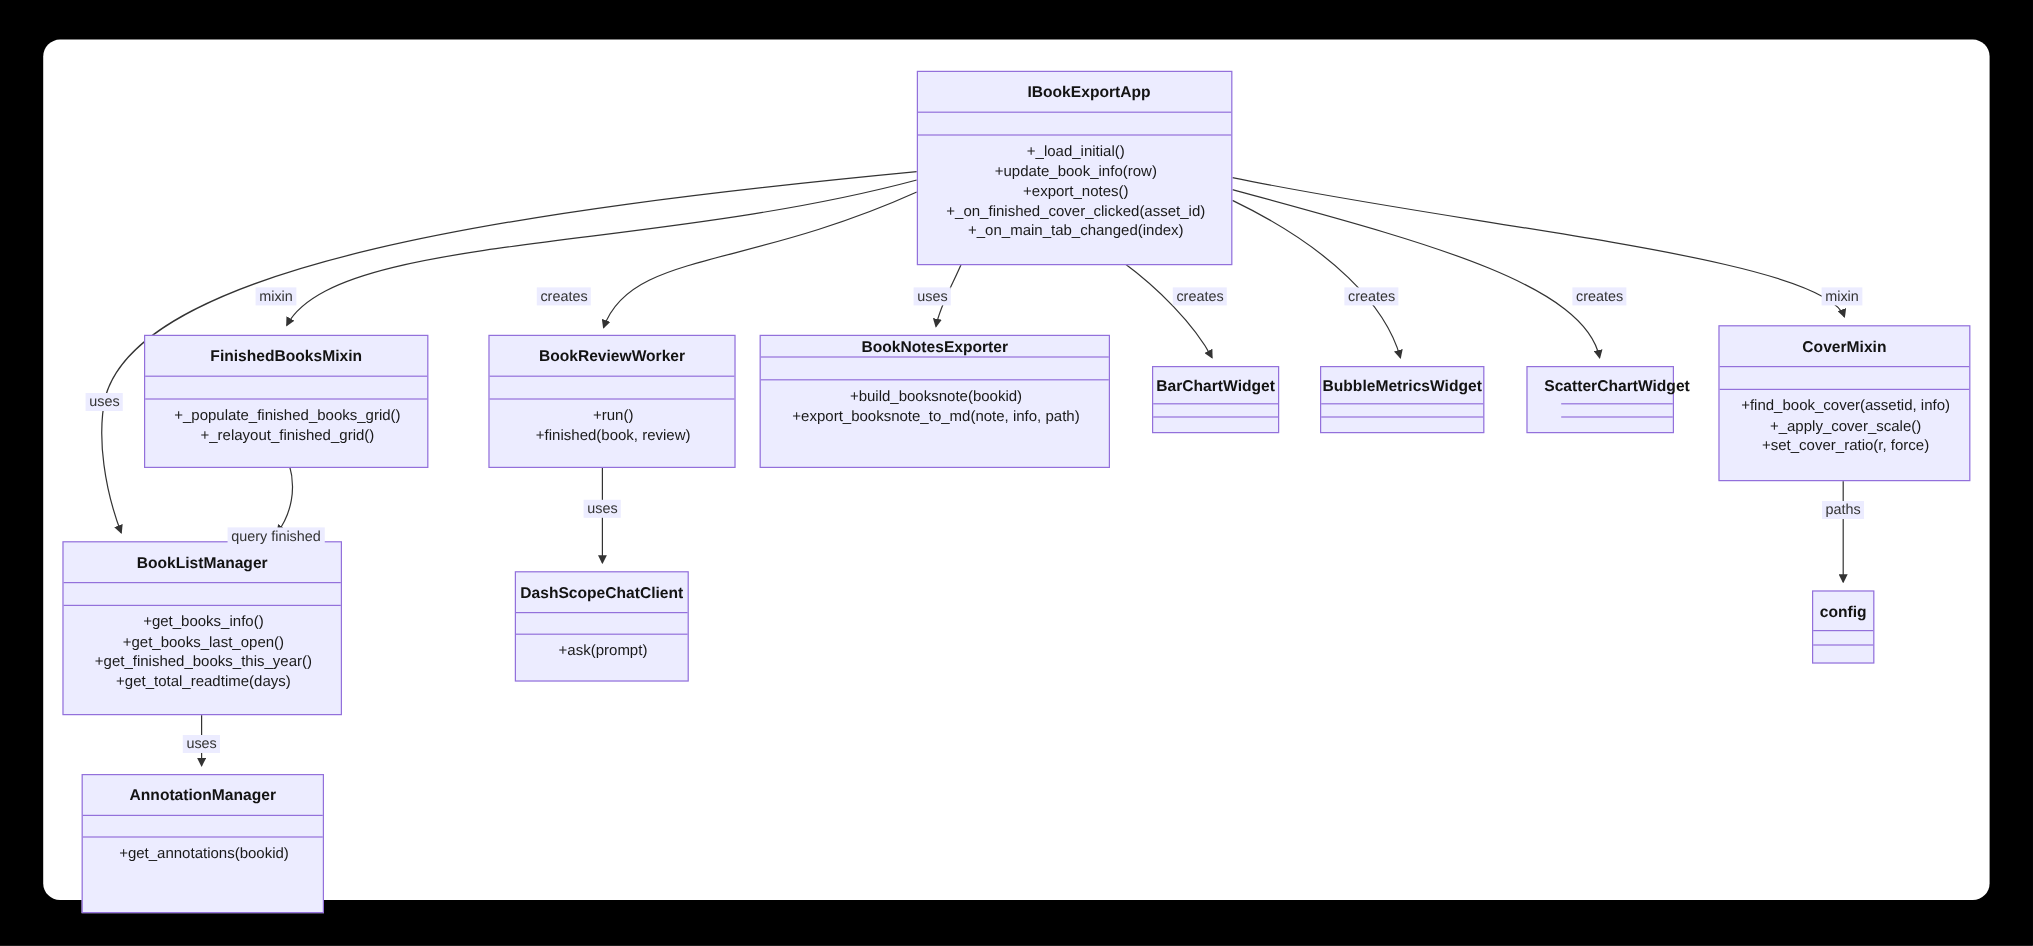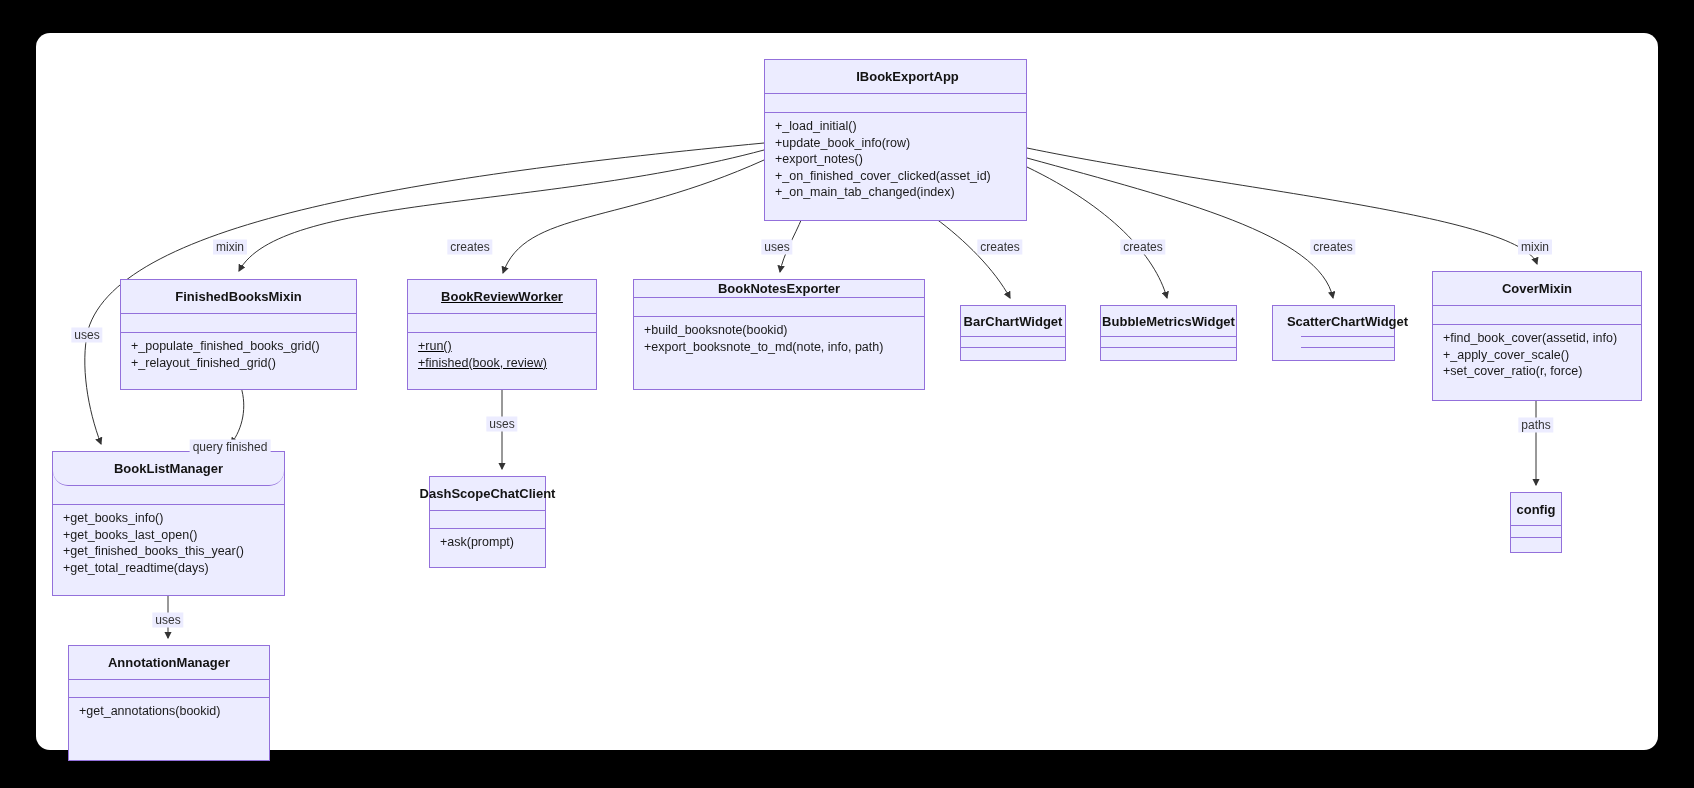--- a/index.html
+++ b/index.html
@@ -16,21 +16,21 @@
     position:absolute;background:#ECECFF;border:1.3px solid #9370DB;
     box-sizing:border-box;z-index:2;
   }
   .class-title{
     font-weight:bold;font-size:13px;color:#131313;
     display:flex;align-items:center;justify-content:center;
     border-bottom:1px solid #9370DB;box-sizing:border-box;white-space:nowrap;
   }
   .compartment{box-sizing:border-box;}
   .attrs{border-bottom:1px solid #9370DB;}
-  .methods{padding-top:5px;overflow:hidden;}
+  .methods{padding-top:5px;overflow:hidden;text-align:center;}
   .member{
     font-size:12.5px;color:#1a1a1a;line-height:16.5px;
     padding:0 8px 0 10px;white-space:nowrap;
   }
   .edge-label{
     position:absolute;transform:translate(-50%,-50%);
     background:#ECECFF;color:#333;font-size:12px;line-height:15px;
     padding:0 3px;white-space:nowrap;z-index:3;
   }
 </style>
@@ -73,21 +73,21 @@
         </div>
       </div>
       <div class="class-box" style="left: 120px; top: 279px; width: 237px; height: 111px;">
         <div class="class-title" style="height: 34px;">FinishedBooksMixin</div>
         <div class="compartment attrs" style="height: 19px;"></div>
         <div class="compartment methods" style="height: 55px;">
           <div class="member">+_populate_finished_books_grid()</div>
           <div class="member">+_relayout_finished_grid()</div>
         </div>
       </div>
-      <div class="class-box" style="left: 407px; top: 279px; width: 190px; height: 111px; text-decoration: underline;">
+      <div class="class-box" style="left: 407px; top: 279px; width: 206px; height: 111px;">
         <div class="class-title" style="height: 34px;">BookReviewWorker</div>
         <div class="compartment attrs" style="height: 19px;"></div>
         <div class="compartment methods" style="height: 55px;">
           <div class="member">+run()</div>
           <div class="member">+finished(book, review)</div>
         </div>
       </div>
       <div class="class-box" style="left: 633px; top: 279px; width: 292px; height: 111px;">
         <div class="class-title" style="height: 18px;">BookNotesExporter</div>
         <div class="compartment attrs" style="height: 19px;"></div>
@@ -114,30 +114,30 @@
       <div class="class-box" style="left: 1432px; top: 271px; width: 210px; height: 130px;">
         <div class="class-title" style="height: 34px;">CoverMixin</div>
         <div class="compartment attrs" style="height: 19px;"></div>
         <div class="compartment methods" style="height: 74px;">
           <div class="member">+find_book_cover(assetid, info)</div>
           <div class="member">+_apply_cover_scale()</div>
           <div class="member">+set_cover_ratio(r, force)</div>
         </div>
       </div>
       <div class="class-box" style="left: 52px; top: 451px; width: 233px; height: 145px;">
-        <div class="class-title" style="height: 34px; border-radius: 15px;">BookListManager</div>
+        <div class="class-title" style="height: 34px;">BookListManager</div>
         <div class="compartment attrs" style="height: 19px;"></div>
         <div class="compartment methods" style="height: 89px;">
           <div class="member">+get_books_info()</div>
           <div class="member">+get_books_last_open()</div>
           <div class="member">+get_finished_books_this_year()</div>
           <div class="member">+get_total_readtime(days)</div>
         </div>
       </div>
-      <div class="class-box" style="left: 429px; top: 476px; width: 117px; height: 92px;">
+      <div class="class-box" style="left: 429px; top: 476px; width: 145px; height: 92px;">
         <div class="class-title" style="height: 34px;">DashScopeChatClient</div>
         <div class="compartment attrs" style="height: 18px;"></div>
         <div class="compartment methods" style="height: 37px;">
           <div class="member">+ask(prompt)</div>
         </div>
       </div>
       <div class="class-box" style="left: 68px; top: 645px; width: 202px; height: 116px;">
         <div class="class-title" style="height: 34px;">AnnotationManager</div>
         <div class="compartment attrs" style="height: 18px;"></div>
         <div class="compartment methods" style="height: 40px;">

